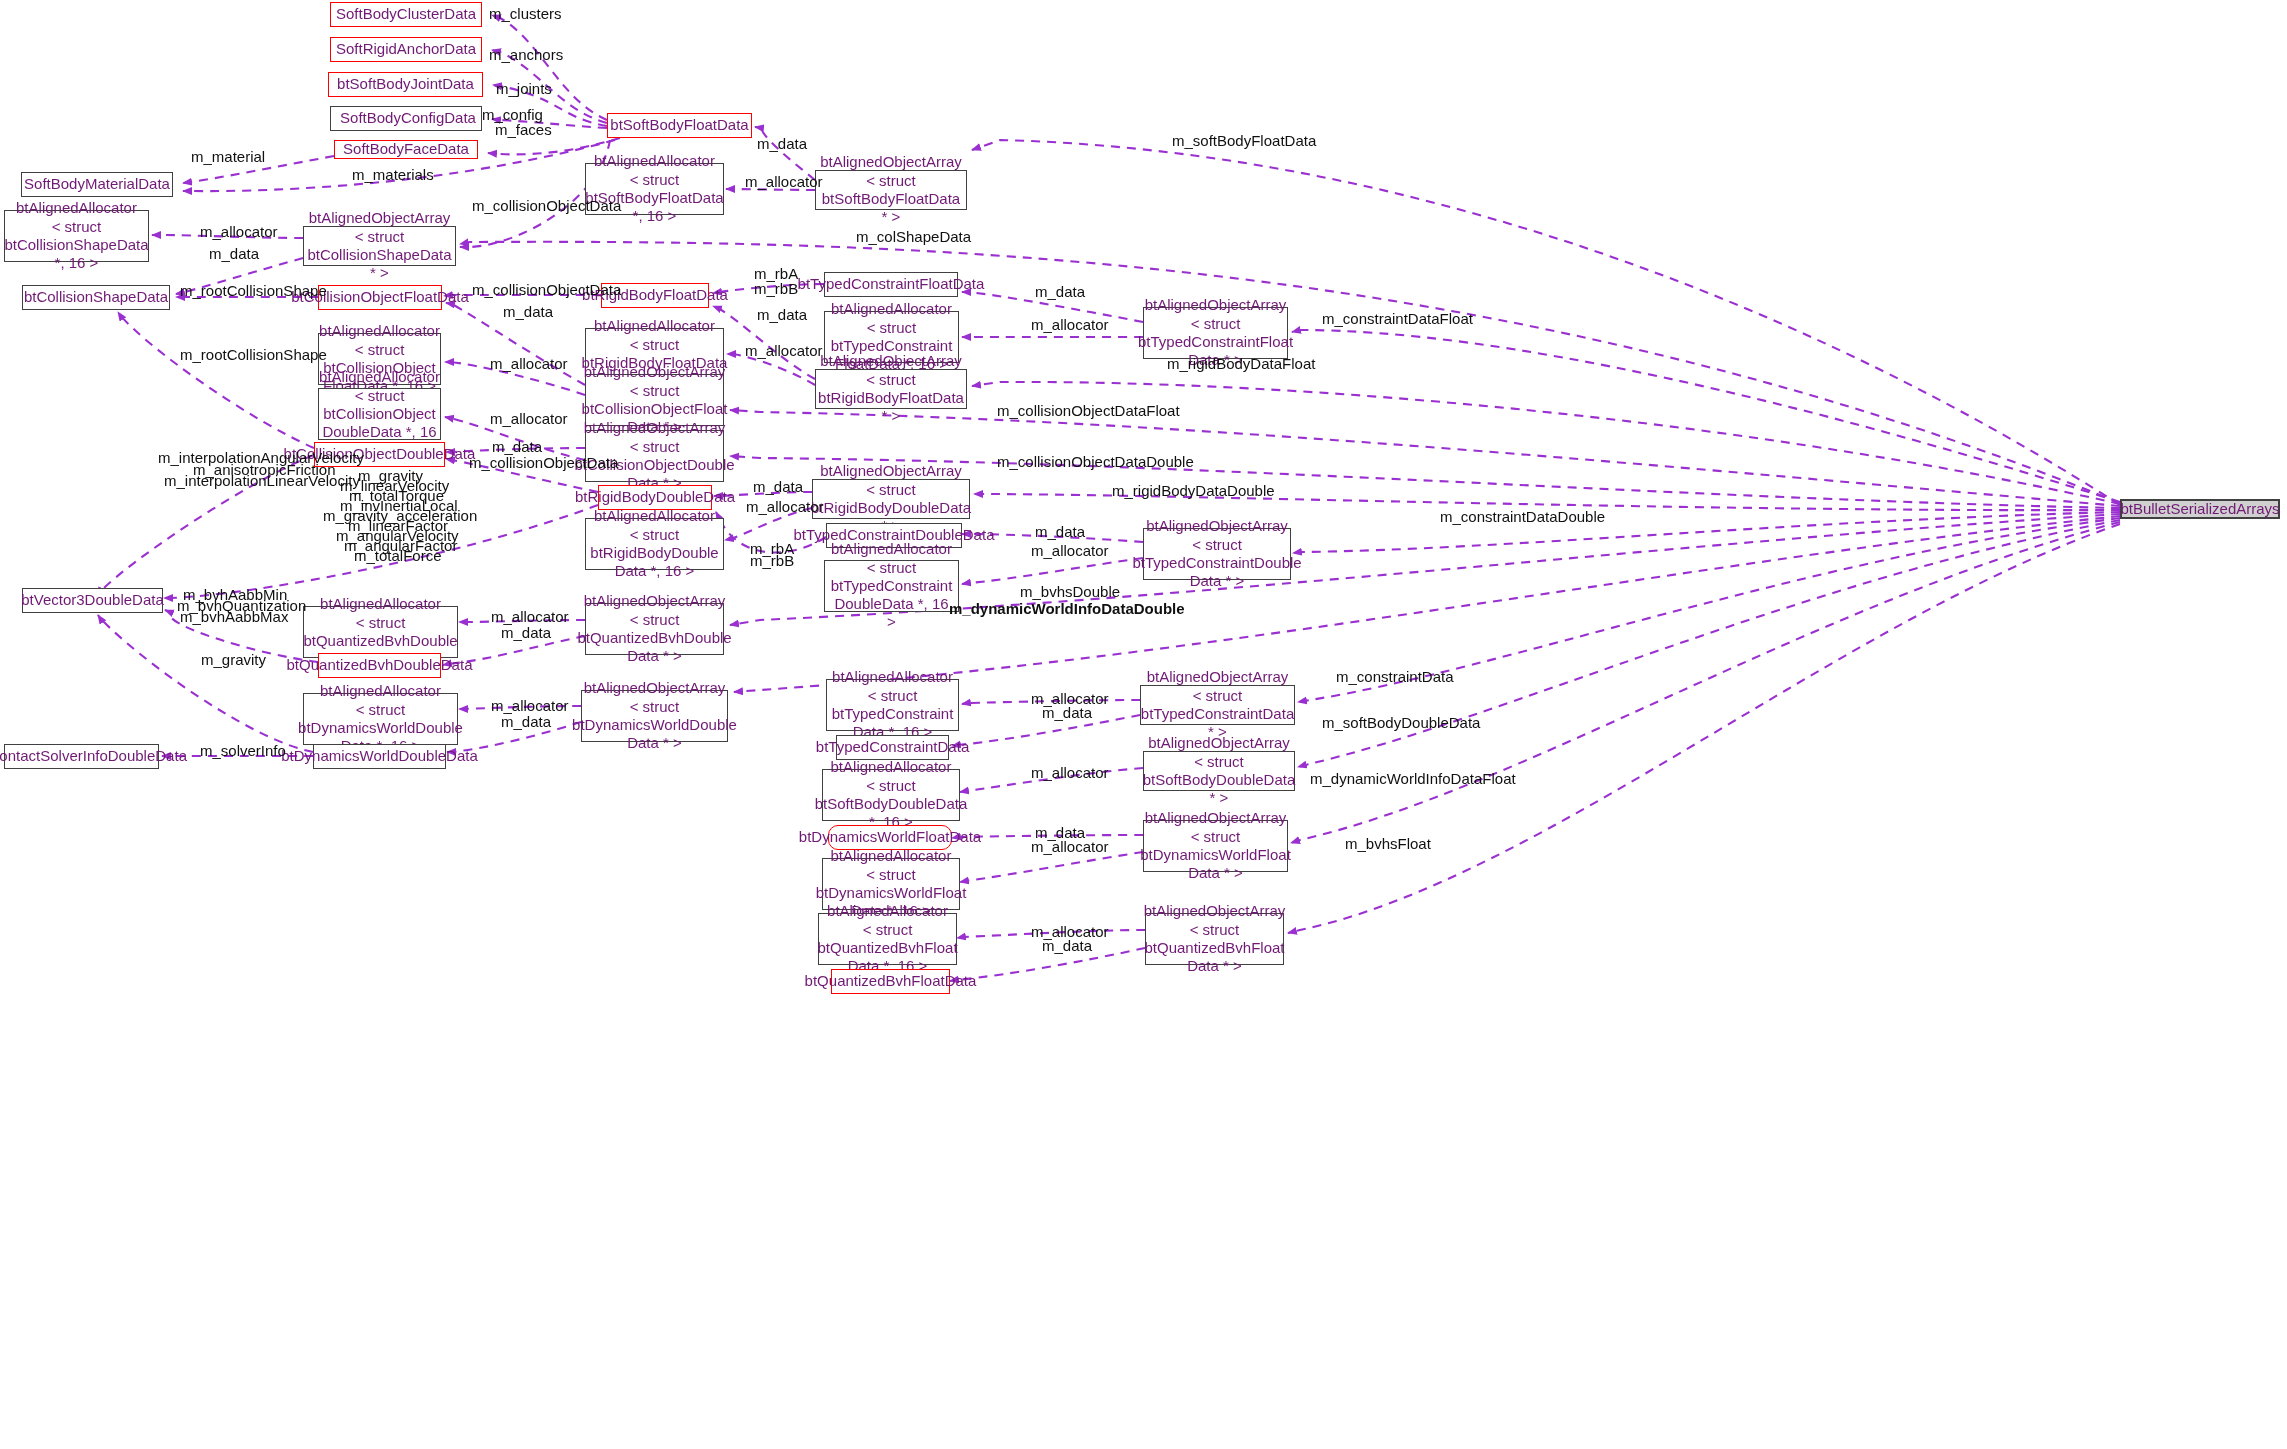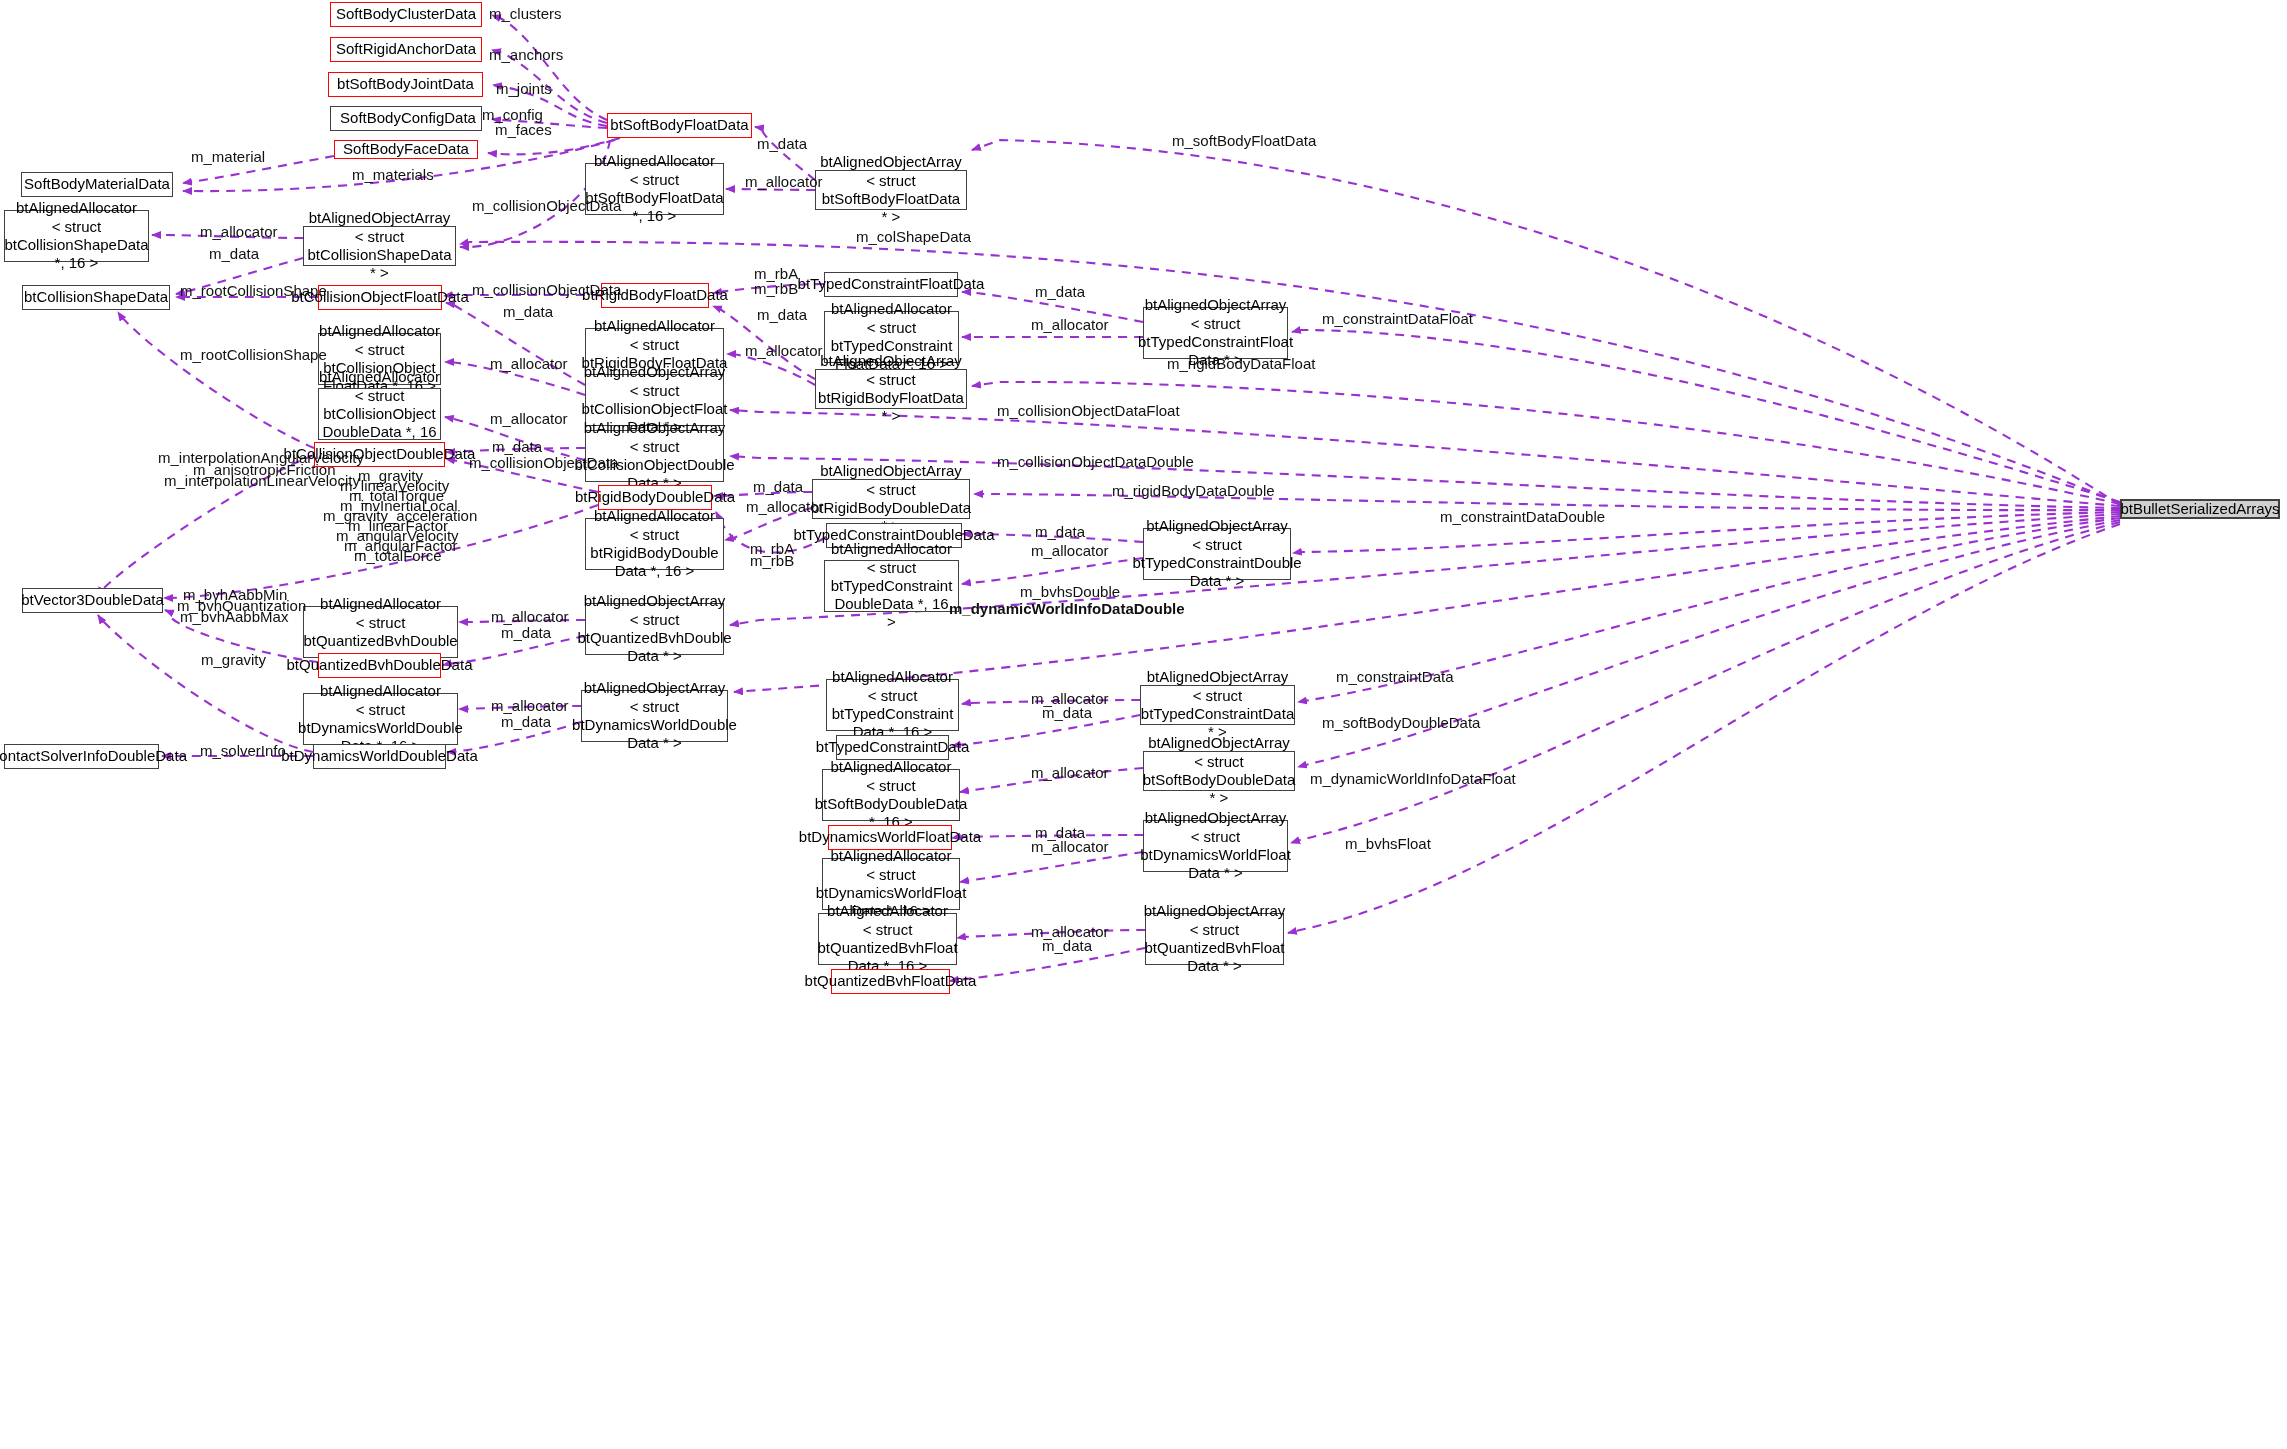--- a/index.html
+++ b/index.html
@@ -4,21 +4,21 @@
 <style>
   html,body{margin:0;padding:0;background:#ffffff;}
   #canvas{position:relative;width:2287px;height:1449px;
           font-family:"Liberation Sans",sans-serif;background:#fff;
           overflow:hidden;}
   svg.edges{position:absolute;left:0;top:0;width:2287px;height:1449px;}
   .node{position:absolute;box-sizing:border-box;
         display:flex;align-items:center;justify-content:center;
         text-align:center;background:#ffffff;
         border:1.5px solid #404040;
-        font-size:15px;color:#000000;line-height:1.22;
+        font-size:15px;color:#701a75;line-height:1.22;
         padding:2px 5px;white-space:pre-line;}
   .node.red{border-color:#ff0000;}
   .node.target{background:#d0d0d0;border:2px solid #404040;}
   .elabel{position:absolute;font-size:15px;color:#101010;
           white-space:pre;line-height:1.22;}
 </style>
 </head>
 <body>
 
 <div id="canvas">
@@ -227,21 +227,21 @@
 &lt; struct btTypedConstraint
 Data *, 16 &gt;</div>
       <div class="node" style="left: 1140px; top: 685px; width: 155px; height: 40px;">btAlignedObjectArray
 &lt; struct btTypedConstraintData * &gt;</div>
       <div class="node" style="left: 836px; top: 735px; width: 113px; height: 25px;">btTypedConstraintData</div>
       <div class="node" style="left: 822px; top: 769px; width: 138px; height: 52px;">btAlignedAllocator
 &lt; struct btSoftBodyDoubleData
 *, 16 &gt;</div>
       <div class="node" style="left: 1143px; top: 751px; width: 152px; height: 40px;">btAlignedObjectArray
 &lt; struct btSoftBodyDoubleData * &gt;</div>
-      <div class="node red" style="left: 828px; top: 825px; width: 124px; height: 25px;">btDynamicsWorldFloatData</div>
+      <div class="node red" style="left: 828px; top: 825px; width: 124px; height: 25px; border-radius: 10px;">btDynamicsWorldFloatData</div>
       <div class="node" style="left: 1143px; top: 820px; width: 145px; height: 52px;">btAlignedObjectArray
 &lt; struct btDynamicsWorldFloat
 Data * &gt;</div>
       <div class="node" style="left: 822px; top: 858px; width: 138px; height: 52px;">btAlignedAllocator
 &lt; struct btDynamicsWorldFloat
 Data *, 16 &gt;</div>
       <div class="node" style="left: 818px; top: 913px; width: 139px; height: 52px;">btAlignedAllocator
 &lt; struct btQuantizedBvhFloat
 Data *, 16 &gt;</div>
       <div class="node" style="left: 1145px; top: 913px; width: 139px; height: 52px;">btAlignedObjectArray

